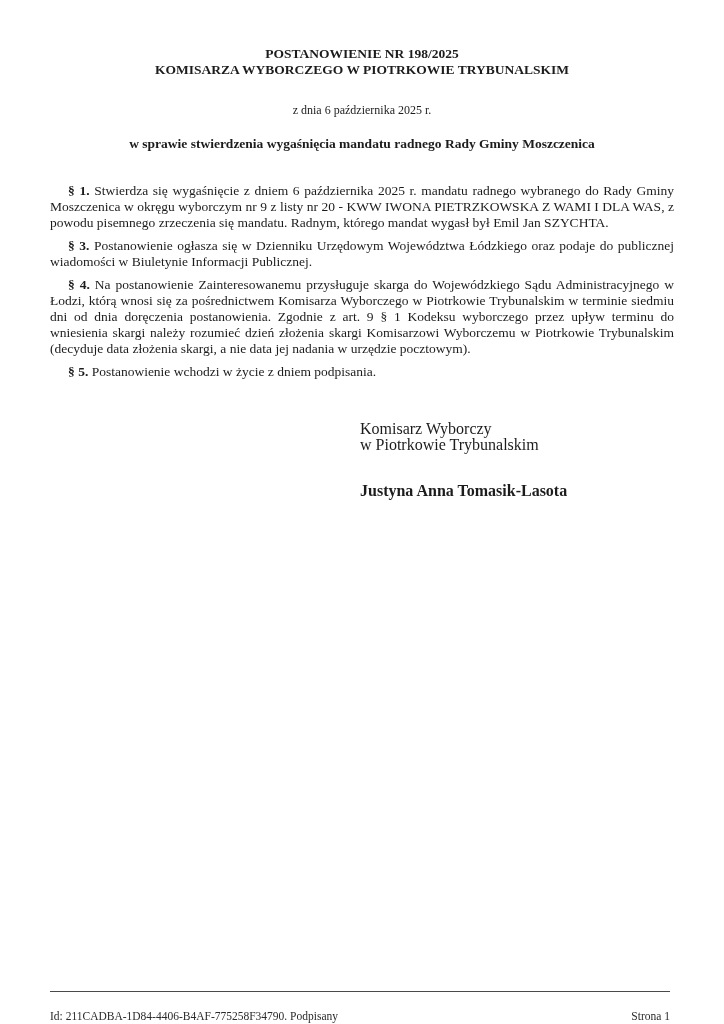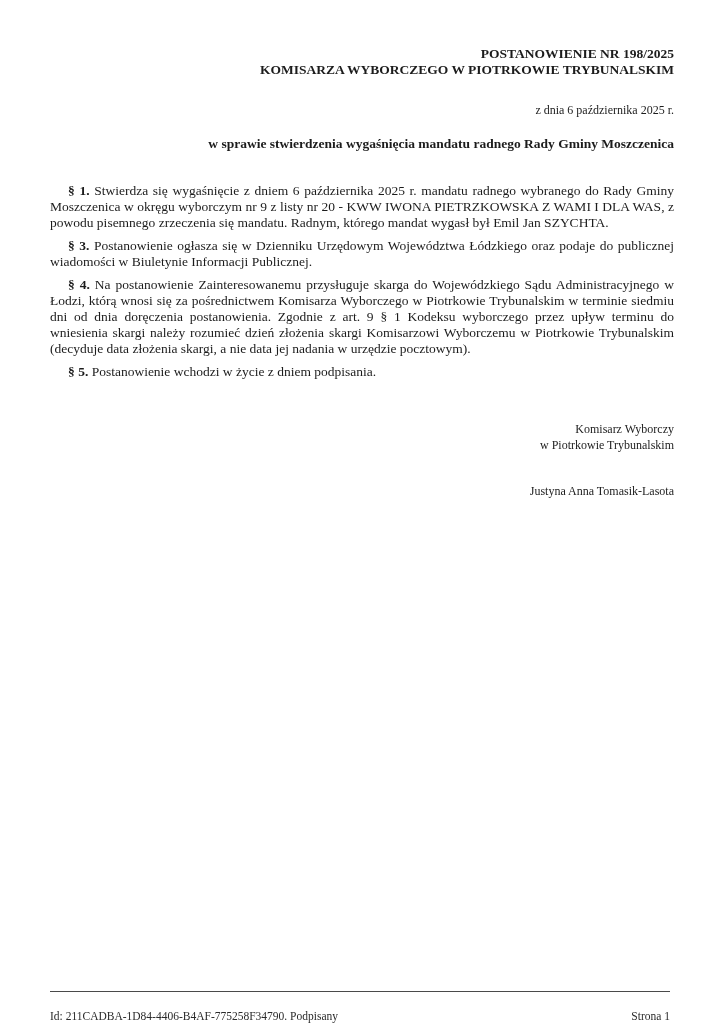--- a/index.html
+++ b/index.html
@@ -17,21 +17,21 @@
     overflow: hidden;
     box-sizing: border-box;
   }
   .content {
     position: absolute;
     top: 46px;
     left: 50px;
     width: 624px;
   }
   .doc-header {
-    text-align: right;
+    text-align: center;
   }
   .title-line {
     font-weight: bold;
     font-size: 13.5px;
     line-height: 16px;
   }
   .date-line {
     font-size: 12px;
     line-height: 16px;
     margin-top: 24px;
@@ -55,26 +55,26 @@
   .body-par:first-child {
     margin-top: 0;
   }
   .section-marker {
     font-weight: bold;
   }
   .signature {
     margin-top: 41px;
     margin-left: 310px;
     width: 314px;
-    text-align: right;
-    font-size: 12px;
+    text-align: left;
+    font-size: 16px;
     line-height: 16px;
   }
   .signer-name {
-    font-weight: normal;
+    font-weight: bold;
     margin-top: 30px;
   }
   .page-footer {
     position: absolute;
     top: 991px;
     left: 50px;
     right: 54px;
     border-top: 1px solid #4a4a4a;
     padding-top: 17px;
     display: flex;

